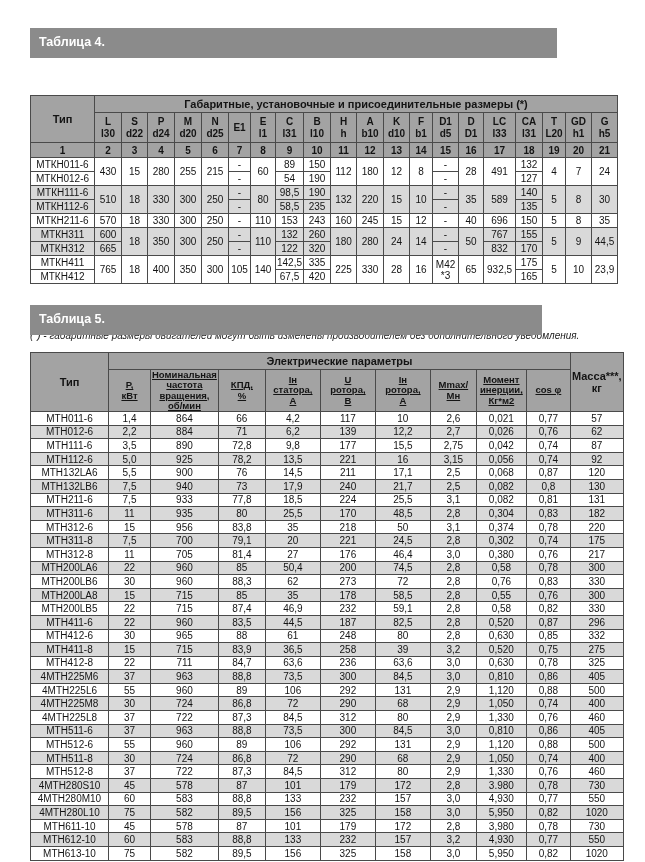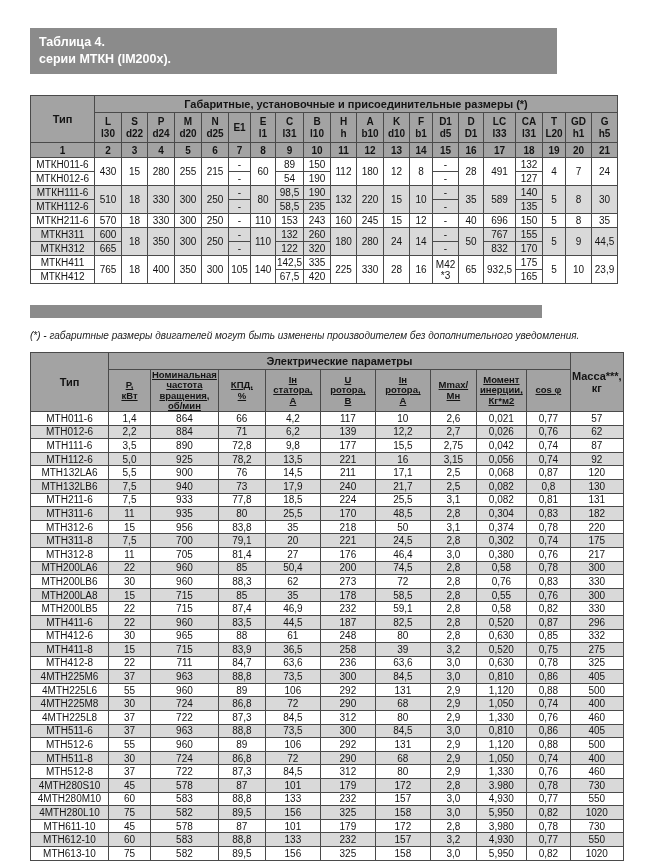--- a/index.html
+++ b/index.html
@@ -35,21 +35,20 @@
   #t4-footnote{
     position:absolute;left:30px;top:286px;width:588px;
     font-size:10px;font-style:italic;color:#222;margin-top:44px;
   }
 </style>
 </head>
 <body>
 
 <div class="titlebar" id="t4-title">
   <div>Таблица 4.</div>
-  <div>серии МТКН (IM200x).</div>
 </div>
 
 <table id="t4">
     <colgroup>
       <col style="width:64px">
       <col style="width:27px">
       <col style="width:26px">
       <col style="width:27px">
       <col style="width:27px">
       <col style="width:27px">
@@ -285,20 +284,21 @@
         <td class="">67,5</td>
         <td class="">420</td>
         <td class="">165</td>
       </tr>
     </tbody>
   </table>
 
 <div id="t4-footnote">(*) - габаритные размеры двигателей могут быть изменены производителем без дополнительного уведомления.</div>
 
 <div class="titlebar" id="t5-title">
+  <div>Таблица 5.</div>
 </div>
 
 <table id="t5">
     <colgroup>
       <col style="width:78px">
       <col style="width:42px">
       <col style="width:63px">
       <col style="width:47px">
       <col style="width:55px">
       <col style="width:55px">

